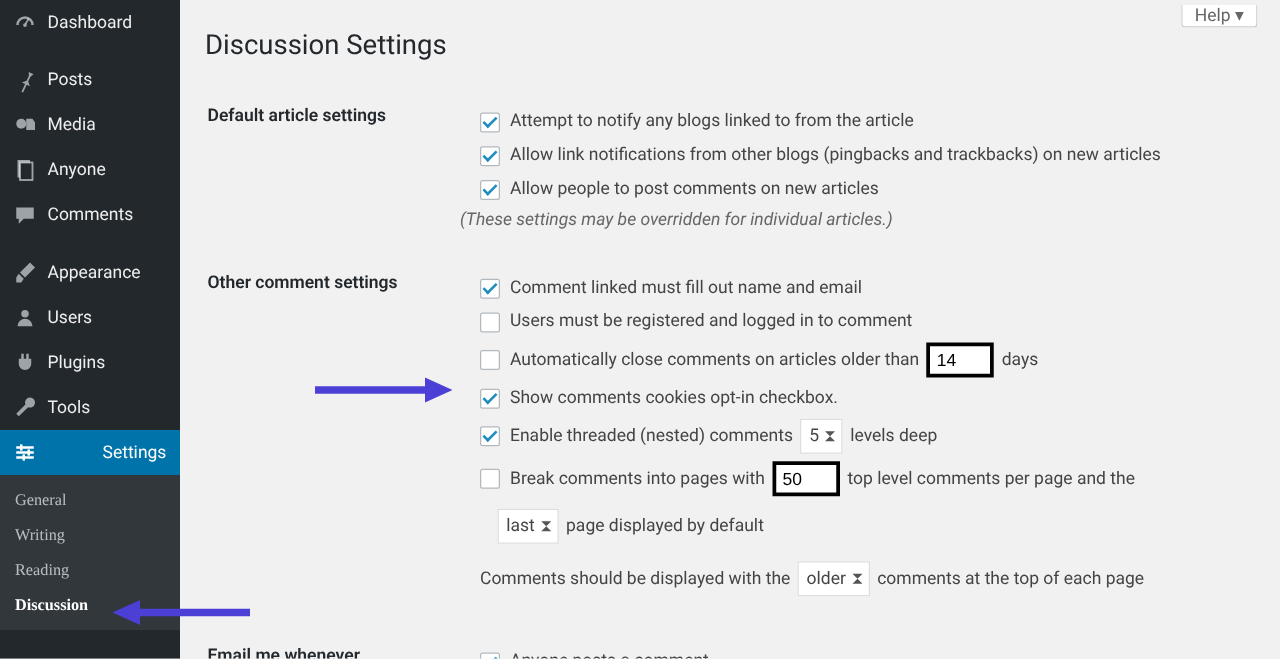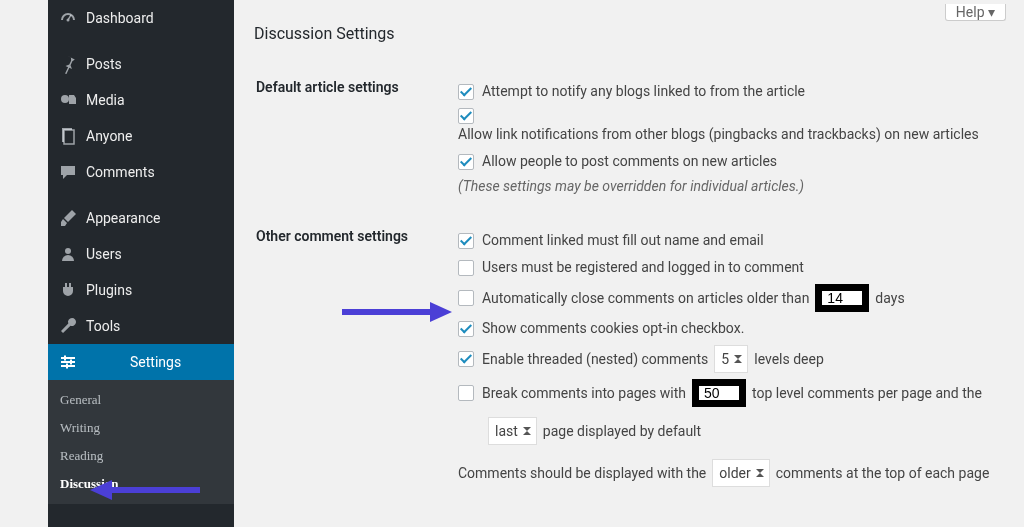--- a/index.html
+++ b/index.html
@@ -9,27 +9,26 @@
     color: #32373c;
     width: 1024px;
     height: 527px;
     overflow: hidden;
     position: relative;
   }
   .wrap { display: flex; width: 100%; height: 100%; }
 
   
   .sidebar {
-    width: 186px;
+    width: 144px;
     background: #23282d;
     color: #eee;
     font-size: 14px;
     flex-shrink: 0;
     position: relative;
-    margin-left: 48px;
   }
   .nav-item {
     display: flex; align-items: center;
     padding: 8px 10px;
     color: #eee;
     cursor: pointer;
     position: relative;
   }
   .nav-item.active {
     background: #0073aa;
@@ -79,21 +78,21 @@
     border-radius: 0 0 3px 3px;
     padding: 0 10px;
     font-size: 14px;
     color: #666;
     cursor: pointer;
   }
   .content {
     padding: 10px 20px 20px 20px;
   }
   h1.page-title {
-    font-size: 16px;
+    font-size: 22px;
     font-weight: 400;
     color: #23282d;
     padding: 14px 0 6px 0;
   }
   table.form-table { width: 100%; margin-top: 18px; }
   table.form-table th {
     text-align: left;
     vertical-align: top;
     width: 200px;
     padding: 10px 10px 10px 0;
@@ -101,21 +100,21 @@
     font-weight: 600;
     color: #23282d;
   }
   table.form-table td {
     padding: 6px 0 22px 0;
     font-size: 14px;
     color: #444;
   }
   .opt-row {
     display: flex; align-items: center;
-    margin: 6px 0;
+    margin: 6px 16px;
     line-height: 1.5;
     flex-wrap: wrap;
   }
   .chk {
     appearance: none;
     width: 16px; height: 16px;
     border: 1px solid #b4b9be;
     border-radius: 2px;
     background: #fff;
     margin-right: 8px;
@@ -127,21 +126,21 @@
     content: "";
     position: absolute;
     left: 4px; top: 0px;
     width: 4px; height: 9px;
     border: solid #1e8cbe;
     border-width: 0 2px 2px 0;
     transform: rotate(45deg);
   }
   .num-input {
     width: 54px; height: 28px;
-    border: 7px solid #000000;
+    border: 3px solid #000000;
     background: #fff;
     padding: 2px 5px;
     font-size: 14px;
     margin: 0 6px;
   }
   .sel {
     height: 28px;
     border: 1px solid #ddd;
     background: #fff;
     padding: 2px 18px 2px 6px;

